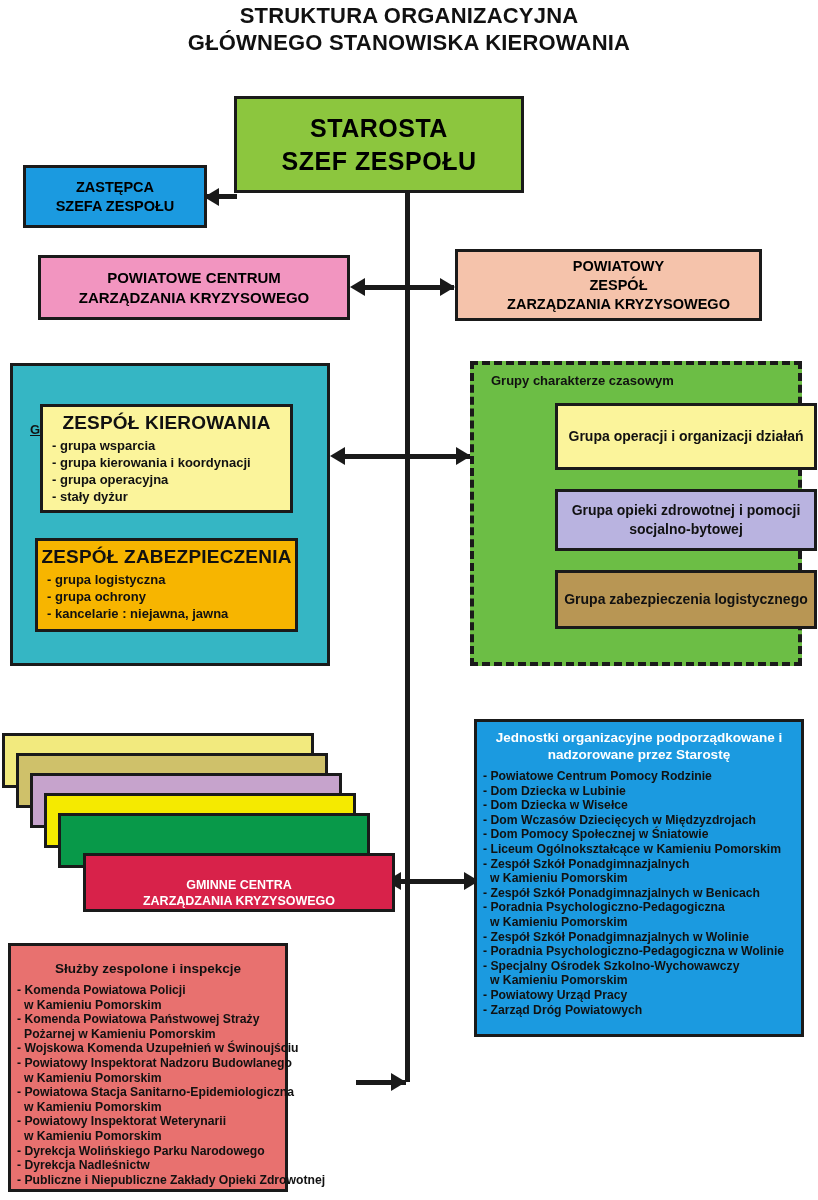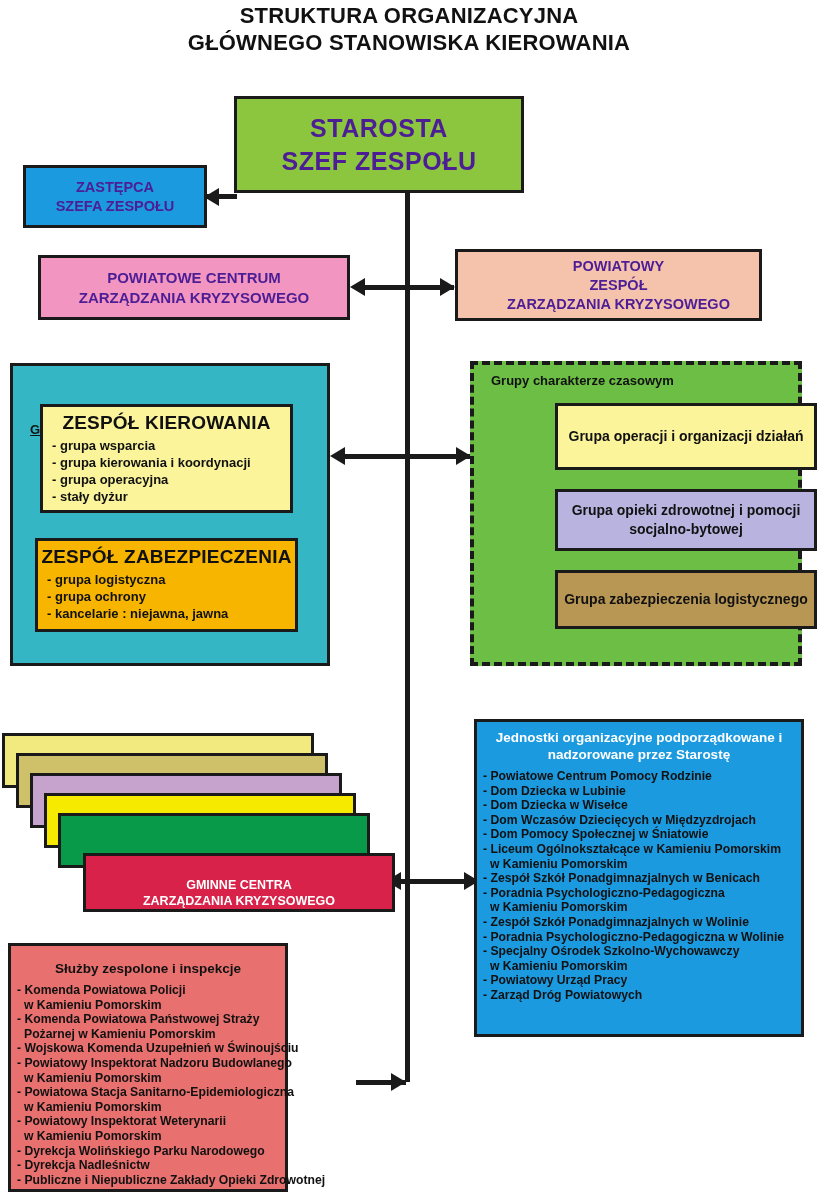--- a/index.html
+++ b/index.html
@@ -21,21 +21,21 @@
   .title .l1 { display: block; }
   .title .l2 { display: block; }
 
   
   .box {
     position: absolute;
     border: 3px solid #1a1a1a;
     display: flex; flex-direction: column;
     align-items: center; justify-content: center;
     text-align: center;
-    color: #4c1d95; font-weight: bold;
+    color: #000000; font-weight: bold;
   }
   .box .ln { display: block; white-space: nowrap; }
 
   
   #starosta {
     left: 234px; top: 96px; width: 290px; height: 97px;
     background: #8cc63e;
     font-size: 25px; line-height: 33px; letter-spacing: .5px;
   }
   #zastepca {
@@ -267,20 +267,21 @@
 
   <div class="listbox" id="jednostki">
     <span class="lb-title">Jednostki organizacyjne podporządkowane i nadzorowane przez Starostę</span>
     <ul>
       <li>- Powiatowe Centrum Pomocy Rodzinie</li>
       <li>- Dom Dziecka w Lubinie</li>
       <li>- Dom Dziecka w Wisełce</li>
       <li>- Dom Wczasów Dziecięcych w Międzyzdrojach</li>
       <li>- Dom Pomocy Społecznej w Śniatowie</li>
       <li>- Liceum Ogólnokształcące  w Kamieniu Pomorskim</li>
+      <li>- Zespół Szkół Ponadgimnazjalnych</li>
       <li class="cont">w Kamieniu Pomorskim</li>
       <li>- Zespół Szkół Ponadgimnazjalnych w Benicach</li>
       <li>- Poradnia Psychologiczno-Pedagogiczna</li>
       <li class="cont">w Kamieniu Pomorskim</li>
       <li>- Zespół Szkół Ponadgimnazjalnych w Wolinie</li>
       <li>- Poradnia Psychologiczno-Pedagogiczna w Wolinie</li>
       <li>- Specjalny Ośrodek Szkolno-Wychowawczy</li>
       <li class="cont">w Kamieniu Pomorskim</li>
       <li>- Powiatowy Urząd Pracy</li>
       <li>- Zarząd Dróg Powiatowych</li>

